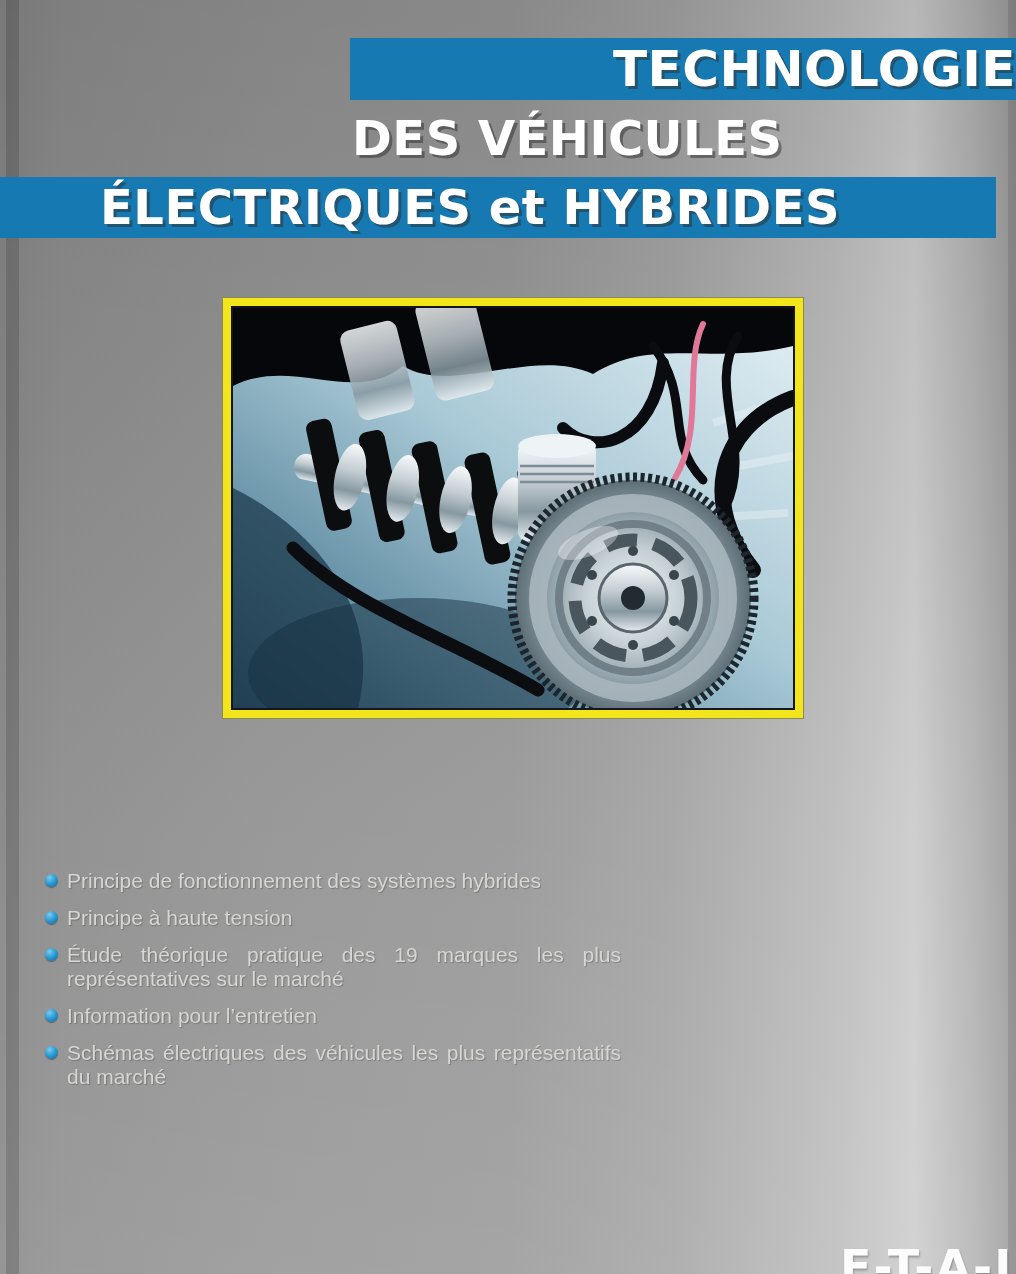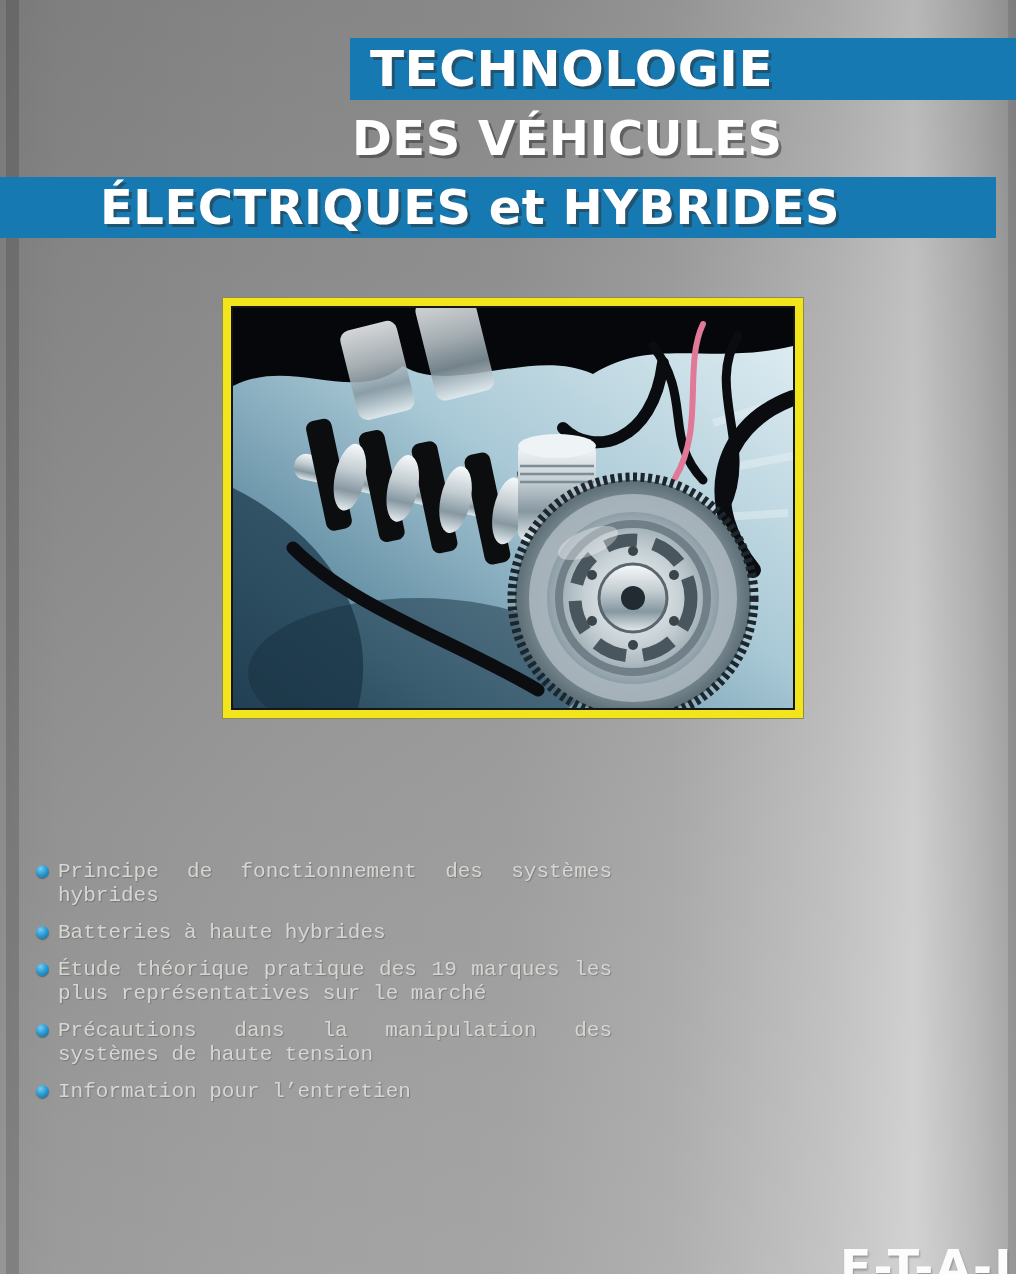--- a/index.html
+++ b/index.html
@@ -11,21 +11,21 @@
     background-color:#989898;
     background-image:
       linear-gradient(180deg, rgba(0,0,0,0.10) 0%, rgba(0,0,0,0.05) 25%, rgba(255,255,255,0.05) 65%, rgba(255,255,255,0.13) 100%),
       linear-gradient(90deg, #868686 0%, #8d8d8d 6%, #949494 28%, #989898 50%, #a4a4a4 66%, #bcbcbc 82%, #cccccc 90%, #b2b2b2 96%, #9b9b9b 100%);
   }
   .edge-shadow-left{position:absolute;left:6px;top:0;width:13px;height:100%;background:rgba(0,0,0,0.14);}
   .edge-shadow-right{position:absolute;right:0;top:0;width:8px;height:100%;background:rgba(0,0,0,0.10);}
 
   
   .title-bar{position:absolute;background:var(--accent_blue,#1779b1);}
-  .bar-1{left:350px;top:38px;width:666px;height:62px;}
+  .bar-1{left:350px;top:38px;width:666px;height:62px;text-align:right;}
   .bar-3{left:0;top:177px;width:996px;height:61px;}
   .title-text{
     color:var(--title_text,#ffffff);
     font-family:"DejaVu Sans","Liberation Sans",sans-serif;
     font-weight:bold;white-space:nowrap;
     text-shadow:3px 3px 0 rgba(45,45,45,0.5);
     letter-spacing:0.5px;
   }
   .bar-1 .title-text{font-size:50px;line-height:62px;padding-left:20px;}
   .title-line-2{position:absolute;left:352px;top:104px;height:68px;font-size:48px;line-height:68px;}
@@ -39,21 +39,21 @@
     outline:1px solid #8a8a54;
     background:#111;
   }
   .photo-inner{
     position:absolute;left:0;top:0;width:564px;height:404px;
     border:2px solid #15161a;box-sizing:border-box;overflow:hidden;
   }
   .photo-inner svg{display:block;width:560px;height:400px;}
 
   
-  .topics{position:absolute;left:34px;top:860px;width:578px;margin:0;padding:0;list-style:none;font-family:Liberation Mono, monospace;}
+  .topics{position:absolute;left:34px;top:860px;width:578px;margin:9px;padding:0;list-style:none;}
   .topics li{
     display:flex;align-items:flex-start;margin-bottom:13px;
     color:var(--list_text,#d6d6d3);
     font-size:21px;line-height:24px;
   }
   .bullet-dot{
     flex:0 0 13px;width:13px;height:13px;border-radius:50%;
     margin:5px 9px 0 2px;
     background:radial-gradient(circle at 35% 28%, #7cc9ee 0%, var(--bullet_blue,#2b9fd6) 45%, #0e6296 100%);
     box-shadow:0 1px 1px rgba(0,0,0,0.35);
@@ -166,30 +166,30 @@
     </div>
   </div>
 
   <ul class="topics">
       <li>
         <span class="bullet-dot"></span>
         <span class="topic-text">Principe de fonctionnement des systèmes hybrides</span>
       </li>
       <li>
         <span class="bullet-dot"></span>
-        <span class="topic-text">Batteries à haute hybrides</span>
+        <span class="topic-text">Principe à haute tension</span>
       </li>
       <li>
         <span class="bullet-dot"></span>
         <span class="topic-text">Étude théorique pratique des 19 marques les plus représentatives sur le marché</span>
       </li>
       <li>
         <span class="bullet-dot"></span>
-        <span class="topic-text">Précautions dans la manipulation des systèmes de haute tension</span>
+        <span class="topic-text">Information pour l’entretien</span>
       </li>
       <li>
         <span class="bullet-dot"></span>
-        <span class="topic-text">Information pour l’entretien</span>
+        <span class="topic-text">Schémas électriques des véhicules les plus représentatifs du marché</span>
       </li>
     </ul>
 
   <div class="publisher-logo">E-T-A-I</div>
 </div>
 
 </body></html>

